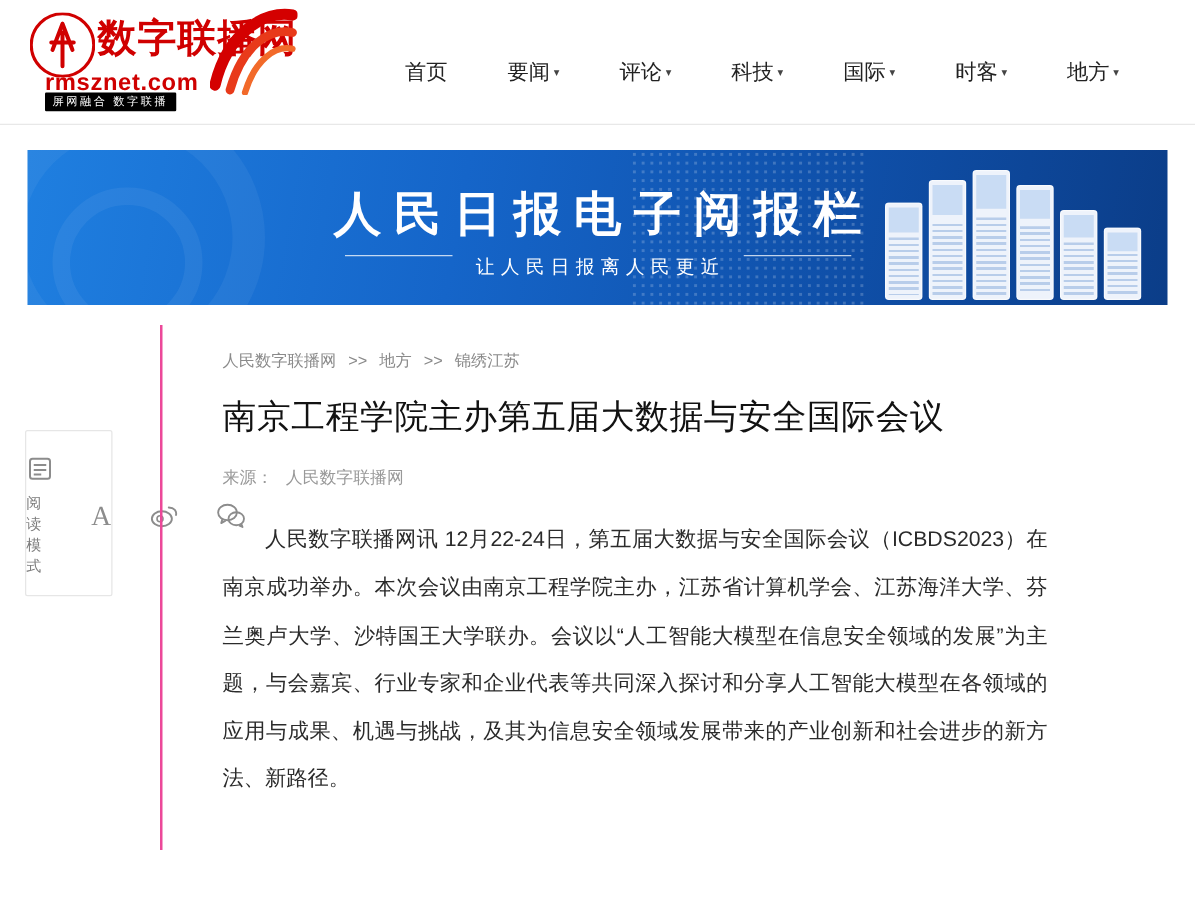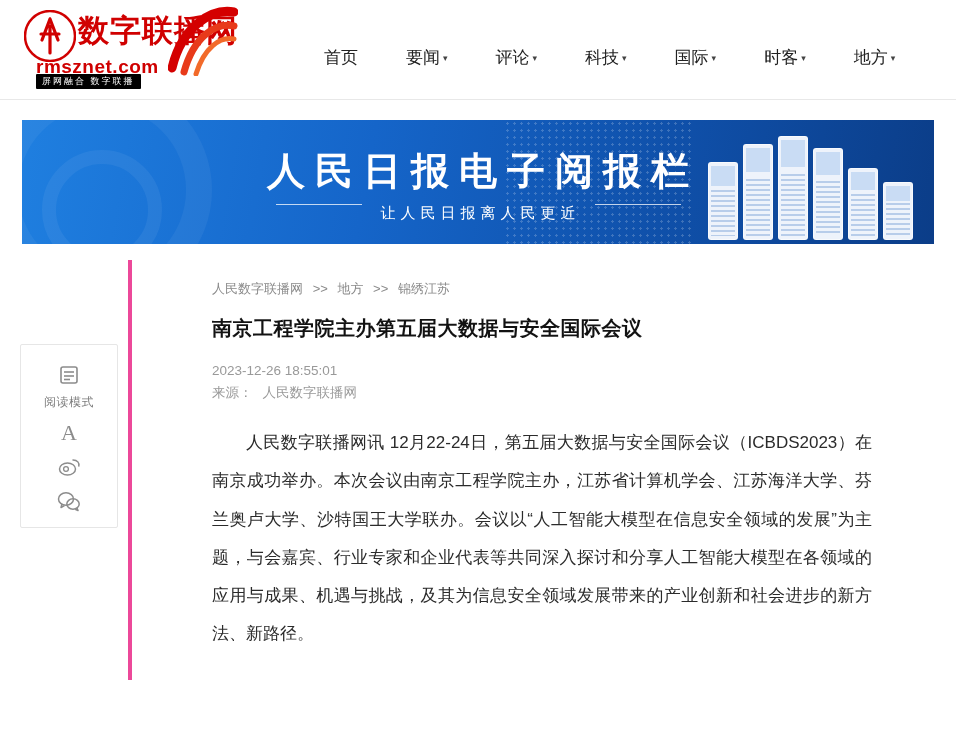--- a/index.html
+++ b/index.html
@@ -212,40 +212,40 @@
   
   .page-body {
     position: relative;
     margin-top: 16px;
     display: flex;
   }
   .content-wrap {
     position: relative;
     margin-left: 128px;
     width: 760px;
-    border-left: 4px solid #ec4899;
-    padding-left: 80px;
+    border-left: 2px solid #ec4899;
+    padding-left: 48px;
     padding-top: 20px;
     min-height: 420px;
   }
   .breadcrumb {
     font-size: 13px;
     color: #8a8a8a;
     margin-bottom: 16px;
   }
   .breadcrumb a {
     color: #8a8a8a;
     text-decoration: none;
     cursor: pointer;
   }
   .breadcrumb .sep { margin: 0 6px; }
 
   .article-title {
-    font-size: 20px;
-    font-weight: bold;
+    font-size: 27px;
+    font-weight: normal;
     color: #121212;
     line-height: 1.45;
     letter-spacing: 0.5px;
     margin-bottom: 20px;
     max-width: 660px;
   }
   .meta-time {
     font-size: 13.5px;
     color: #999999;
     margin-bottom: 6px;
@@ -265,29 +265,29 @@
     text-justify: inter-ideograph;
     text-indent: 2em;
     max-width: 660px;
   }
 
   
   .tool-rail {
     position: absolute;
     left: 20px;
     top: 84px;
-    width: 98px;
+    width: 70px;
     background: #ffffff;
     border: 1px solid #e6e6e6;
     border-radius: 2px;
     padding: 14px 0 10px 0;
     display: flex;
-    flex-direction: column;
+    flex-direction: row;
     align-items: center;
-    gap: 2px;
+    gap: 30px;
   }
   .tool-item {
     display: flex;
     flex-direction: column;
     align-items: center;
     gap: 7px;
     cursor: pointer;
     width: 100%;
     padding: 4px 0;
   }
@@ -424,21 +424,20 @@
     <div class="breadcrumb">
       <a>人民数字联播网</a>
       <span class="sep">&gt;&gt;</span>
       <a>地方</a>
       <span class="sep">&gt;&gt;</span>
       <a>锦绣江苏</a>
     </div>
 
     <h1 class="article-title">南京工程学院主办第五届大数据与安全国际会议</h1>
 
-    <div class="meta-time">2023-12-26 18:55:01</div>
     <div class="meta-source">
       <span class="src-label">来源：</span><span>人民数字联播网</span>
     </div>
 
     <div class="article-body">
       <p>人民数字联播网讯 12月22-24日，第五届大数据与安全国际会议（ICBDS2023）在南京成功举办。本次会议由南京工程学院主办，江苏省计算机学会、江苏海洋大学、芬兰奥卢大学、沙特国王大学联办。会议以“人工智能大模型在信息安全领域的发展”为主题，与会嘉宾、行业专家和企业代表等共同深入探讨和分享人工智能大模型在各领域的应用与成果、机遇与挑战，及其为信息安全领域发展带来的产业创新和社会进步的新方法、新路径。</p>
     </div>
   </div>
 </div>
 

